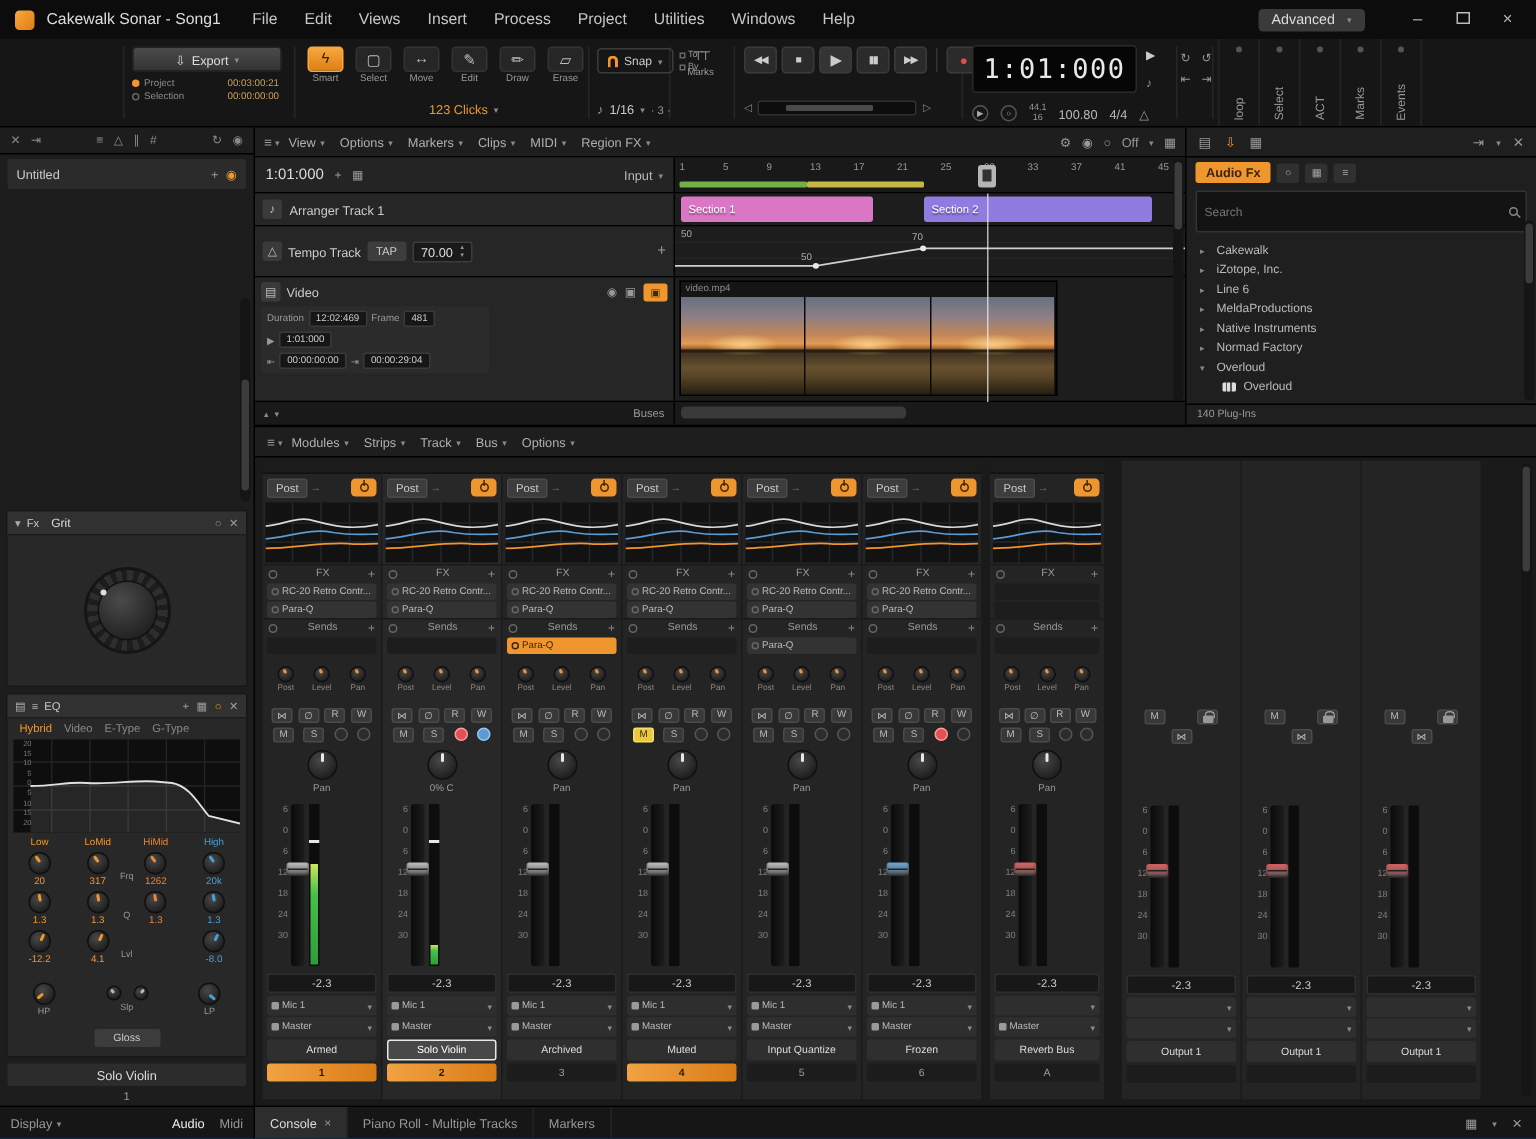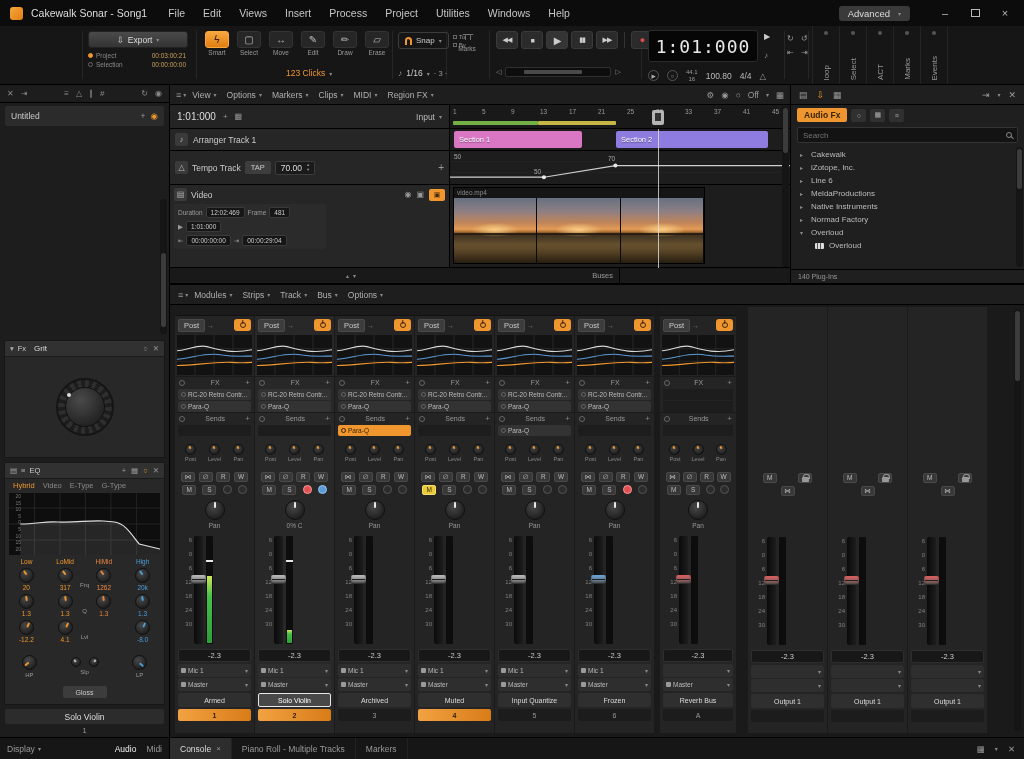--- a/index.html
+++ b/index.html
@@ -145,34 +145,34 @@
 .vh-icons{margin-left:auto;display:flex;gap:5px;color:#999;font-size:8px;align-items:center;}
 .vh-orange{width:16px;height:12px;background:#f0962e;border-radius:2px;color:#42290d;font-size:7px;display:flex;align-items:center;justify-content:center;}
 .v-info{margin-top:2px;width:152px;background:#2b2b2b;border-radius:2px;padding:3px 4px;display:flex;flex-direction:column;gap:3px;}
 .vi-row{display:flex;align-items:center;gap:3px;font-size:6.5px;color:#999;}
 .vi-box{background:#161616;border:1px solid #3a3a3a;border-radius:2px;padding:1px 4px;color:#ccc;white-space:nowrap;}
 .vclip{position:absolute;left:3px;top:2px;width:252px;height:77px;background:#101010;border:1px solid #000;}
 .vclip-head{height:10px;background:#151515;font-size:6.5px;color:#8a8a8a;padding:0 3px;line-height:10px;}
 .vthumbs{display:flex;height:65px;}
 .vthumb{position:relative;flex:1;border-right:1px solid #0a0a0a;background:radial-gradient(ellipse 34px 10px at 50% 49%,rgba(255,214,140,.85),rgba(255,214,140,0) 70%),linear-gradient(180deg,#66707f 0%,#8d7f85 20%,#c08559 38%,#e39b55 48%,#ad6f33 52%,#3d3020 56%,#66502e 72%,#584426 82%,#261d11 100%);}
 .vthumb::after{content:'';position:absolute;left:0;right:0;top:54%;height:2px;background:rgba(40,28,14,.9);}
-.tv-buses{height:15px;display:flex;align-items:center;background:#191919;font-size:7.5px;color:#999;flex-direction:column;}
+.tv-buses{height:15px;display:flex;align-items:center;background:#191919;font-size:7.5px;color:#999;}
 .buses-head{width:280px;display:flex;align-items:center;padding:0 6px;border-right:1px solid #000;height:100%;gap:4px;flex:0 0 auto;}
 .buses-lb{margin-left:auto;}
 .hscroll{flex:1;position:relative;height:100%;}
 .hthumb{position:absolute;left:4px;top:3px;width:150px;height:8px;background:#3a3a3a;border-radius:3px;}
 .playhead{position:absolute;left:488px;top:44px;height:139px;width:1px;background:rgba(235,235,235,.75);z-index:5;}
 
 .browser{position:absolute;top:85px;left:790px;right:0;height:200px;background:#1f1f1f;border-left:1px solid #000;border-bottom:2px solid #000;display:flex;flex-direction:column;}
 .br-head{height:20px;display:flex;align-items:center;gap:9px;padding:0 8px;border-bottom:1px solid #000;color:#999;font-size:9px;flex:0 0 auto;}
 .br-right{margin-left:auto;display:flex;gap:8px;align-items:center;}
 .br-fx{height:20px;display:flex;align-items:center;gap:4px;padding:0 6px;flex:0 0 auto;}
 .fx-btn{background:#f0962e;color:#3a2508;font-size:8.5px;font-weight:bold;border-radius:2px;padding:2px 7px;}
 .br-ic{width:15px;height:13px;background:#303030;border-radius:2px;color:#aaa;font-size:7px;display:flex;align-items:center;justify-content:center;}
-.br-search{margin:2px 6px 3px;height:16px;background:#131313;border:1px solid #333;border-radius:2px;display:flex;align-items:center;padding:0 5px;flex:0 0 auto;}
+.br-search{margin:2px 6px 3px;height:28px;background:#131313;border:1px solid #333;border-radius:2px;display:flex;align-items:center;padding:0 5px;flex:0 0 auto;}
 .br-search input{flex:1;background:none;border:none;outline:none;color:#bbb;font-size:8px;font-family:inherit;}
 .mag{width:6px;height:6px;border:1.2px solid #888;border-radius:50%;position:relative;flex:0 0 auto;}
 .mag::after{content:'';position:absolute;width:4px;height:1.2px;background:#888;transform:rotate(45deg);right:-3px;bottom:-1px;}
 .br-tree{flex:1;padding:2px 0;position:relative;overflow:hidden;}
 .tree-row{height:13px;display:flex;align-items:center;gap:4px;padding:0 9px;font-size:8px;color:#bbb;}
 .tree-row .tw{color:#888;font-size:6px;width:7px;}
 .tree-row.child{padding-left:24px;gap:5px;}
 .plug-ic{width:9px;height:6px;border-radius:1px;background:linear-gradient(90deg,#ddd 0 2px,#555 2px 3px,#ddd 3px 5px,#555 5px 6px,#ddd 6px 9px);}
 .br-foot{height:14px;border-top:1px solid #000;font-size:7px;color:#999;display:flex;align-items:center;padding:0 7px;flex:0 0 auto;}
 

